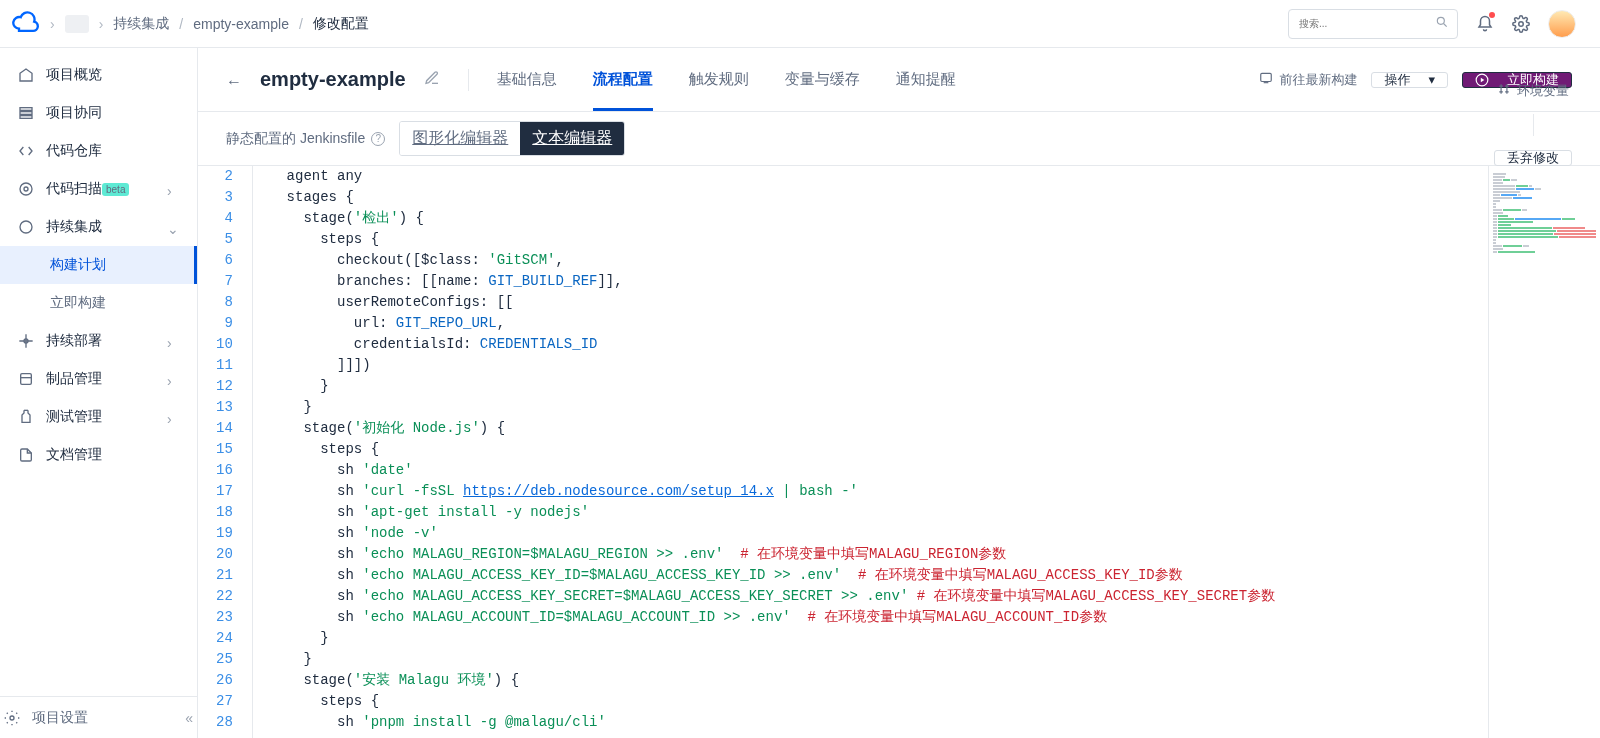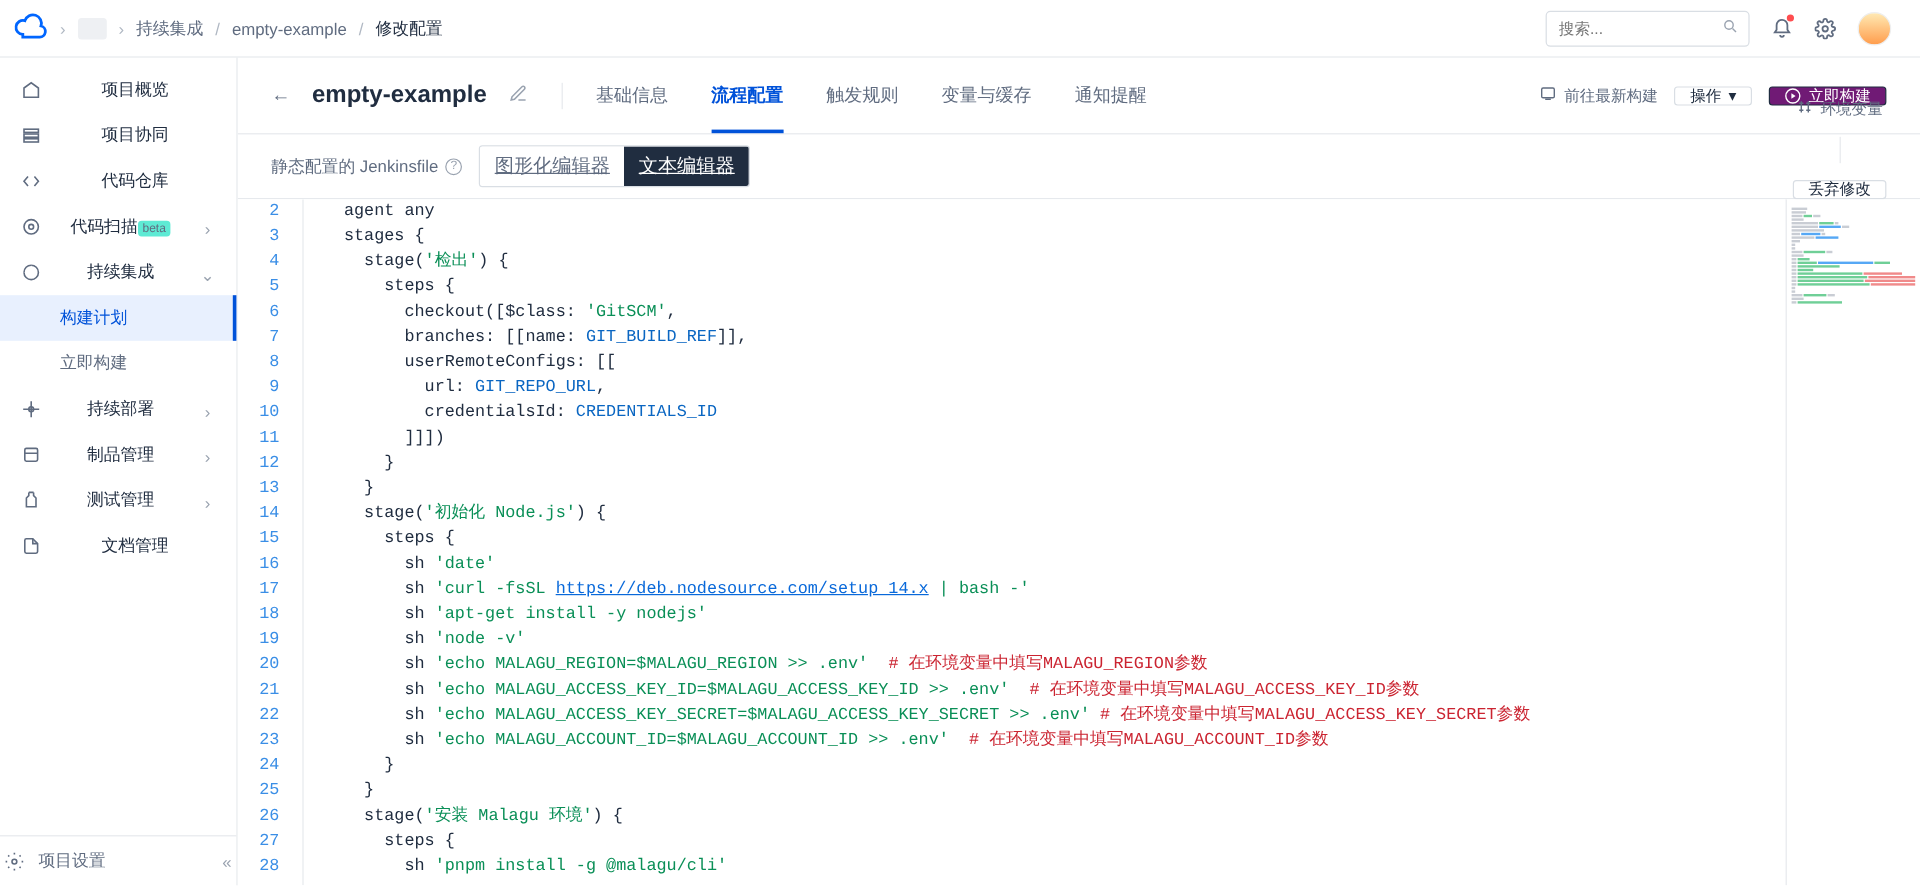--- a/index.html
+++ b/index.html
@@ -5,47 +5,47 @@
   * { box-sizing: border-box; }
   html, body { margin: 0; padding: 0; height: 100%; font-family: -apple-system, "PingFang SC", "Microsoft YaHei", sans-serif; font-size: 14px; color: #202d40; background: #fff; }
   .top-bar { height: 48px; border-bottom: 1px solid #e6e9ed; display: flex; align-items: center; padding: 0 24px 0 12px; gap: 10px; position: relative; }
   .logo-cloud { width: 28px; height: 28px; color: #0066ff; }
   .crumb-sep { color: #b0b8c3; }
   .crumb { color: #606c80; font-size: 14px; }
   .crumb.strong { color: #202d40; }
   .crumb-placeholder { width: 24px; height: 18px; background: #eef0f3; border-radius: 3px; }
   .top-right { margin-left: auto; display: flex; align-items: center; gap: 18px; }
   .search-box { width: 170px; height: 30px; border: 1px solid #d9dee4; border-radius: 4px; display: flex; align-items: center; padding: 0 8px; gap: 6px; color: #9aa3b0; background: #fff; }
-  .search-box input { border: none; outline: none; width: 100%; font-size: 13px; background: transparent; color: #606c80;}
+  .search-box input { border: none; outline: none; width: 100%; font-size: 10px; background: transparent; color: #606c80;}
   .top-icon { color: #606c80; width: 18px; height: 18px; display:flex; align-items:center; justify-content:center; cursor:pointer; }
   .avatar { width: 28px; height: 28px; border-radius: 50%; background: linear-gradient(180deg,#ffe9b3 0%, #ff9d4d 100%); border:1px solid #eee; }
   .bell { position: relative; }
   .bell::after { content:""; position:absolute; top:-3px; right:-1px; width:6px; height:6px; background:#ff4d4f; border-radius:50%; }
   .body-wrap { display: flex; height: calc(100% - 48px); }
-  .sidebar { width: 198px; border-right: 1px solid #e6e9ed; display: flex; flex-direction: column; padding-top: 8px; position: relative; text-align: center; }
+  .sidebar { width: 198px; border-right: 1px solid #e6e9ed; display: flex; flex-direction: column; padding-top: 8px; position: relative; }
   .side-item { display: flex; align-items: center; height: 38px; padding: 0 18px; gap: 12px; color: #202d40; cursor: pointer; }
   .side-item.sub { padding-left: 50px; color:#606c80; }
   .side-item.sub.active { background: #e8f0fe; color: #0052d9; font-weight:500; border-right: 3px solid #0052d9; }
   .side-icon { width:16px; height:16px; color:#606c80; display:flex; align-items:center; justify-content:center; flex: none; }
   .side-label { flex: 1; }
   .side-chevron { color:#9aa3b0; width:12px; height:12px; }
   .badge-beta { font-size:10px; background:#5eead4; color:#606c80; padding: 1px 4px; border-radius:3px; margin-left:0;}
   .sidebar-footer { margin-top: auto; border-top:1px solid #e6e9ed; display:flex; align-items:center; height:42px; padding:0 4px; color:#606c80; gap:12px; }
   .content { flex: 1; display: flex; flex-direction: column; overflow:hidden; }
   .page-header { display:flex; align-items:center; padding: 0 28px; height:64px; border-bottom:1px solid #e6e9ed; gap: 18px;}
   .back-arrow { font-size:16px; color:#606c80; cursor:pointer; }
   .page-title { font-size:20px; font-weight:600; color:#202d40;}
   .edit-icon { color:#9aa3b0; cursor:pointer; }
   .vdiv { width:1px; height: 22px; background:#e6e9ed; margin: 0 10px; }
   .tabs { display:flex; gap: 36px; align-items:center; align-self:stretch;}
   .tab { color:#606c80; cursor:pointer; height:100%; display:flex; align-items:center; border-bottom: 3px solid transparent; padding-top:3px; font-size: 15px;}
   .tab.active { color:#0052d9; font-weight:600; border-bottom-color:#0052d9; }
   .hdr-right { margin-left:auto; display:flex; align-items:center; gap:14px;}
   .link-secondary { color:#606c80; display:flex; gap:6px; cursor:pointer; font-size:13px;}
-  .btn { height:16px; border-radius:3px; padding: 0 12px; font-size:13px; display:inline-flex; align-items:center; cursor:pointer; gap:6px;}
+  .btn { height:16px; border-radius:3px; padding: 0 12px; font-size:13px; display:inline-flex; align-items:center; cursor:pointer; gap:18px;}
   .btn-outline { background:#fff; border:1px solid #d9dee4; color:#202d40; }
   .btn-black { background:#701a75; border:1px solid #202d40; color:#fff; }
   .toolbar { display:flex; align-items:center; padding: 0 28px; height: 54px; border-bottom:1px solid #e6e9ed; gap: 14px;}
   .tool-label { color:#606c80; display:flex; align-items:center; gap:6px;}
   .help-icon { width:14px; height:14px; border:1px solid #9aa3b0; border-radius:50%; display:inline-flex; align-items:center; justify-content:center; font-size:10px; color:#9aa3b0;}
   .seg { display:flex; border:1px solid #d9dee4; border-radius:3px; overflow:hidden; }
   .seg button { border:none; padding: 6px 12px; font-size:16px; background:#fff; color:#606c80; cursor:pointer;text-decoration:underline; }
   .seg button.active { background:#202d40; color:#fff; }
   .tool-right { margin-left:auto; display:flex; align-items:center; gap:14px;flex-direction:column;}
   .editor-wrap { flex:1; display:flex; overflow:hidden; position:relative;}

